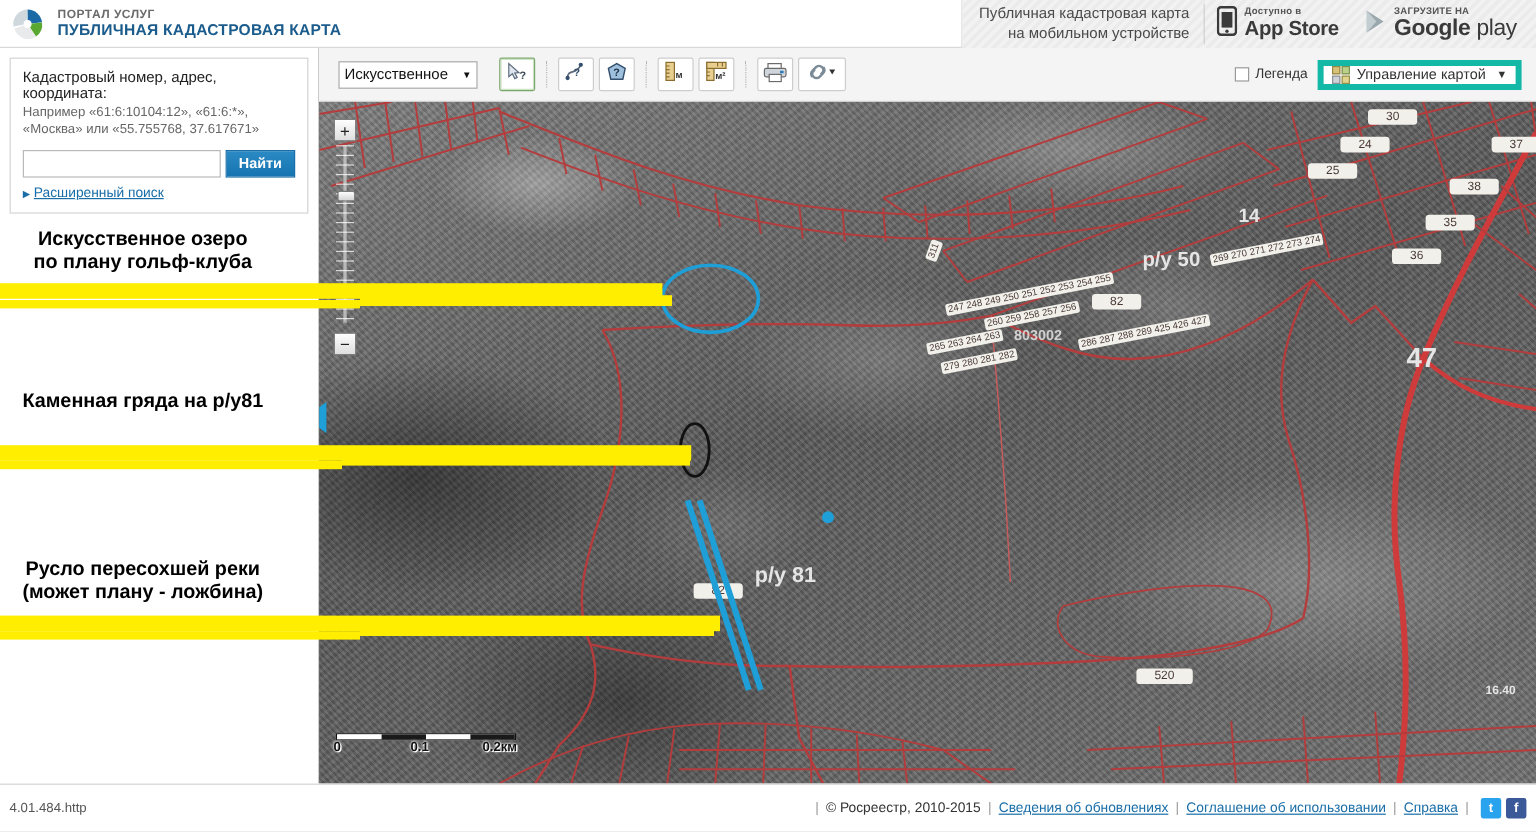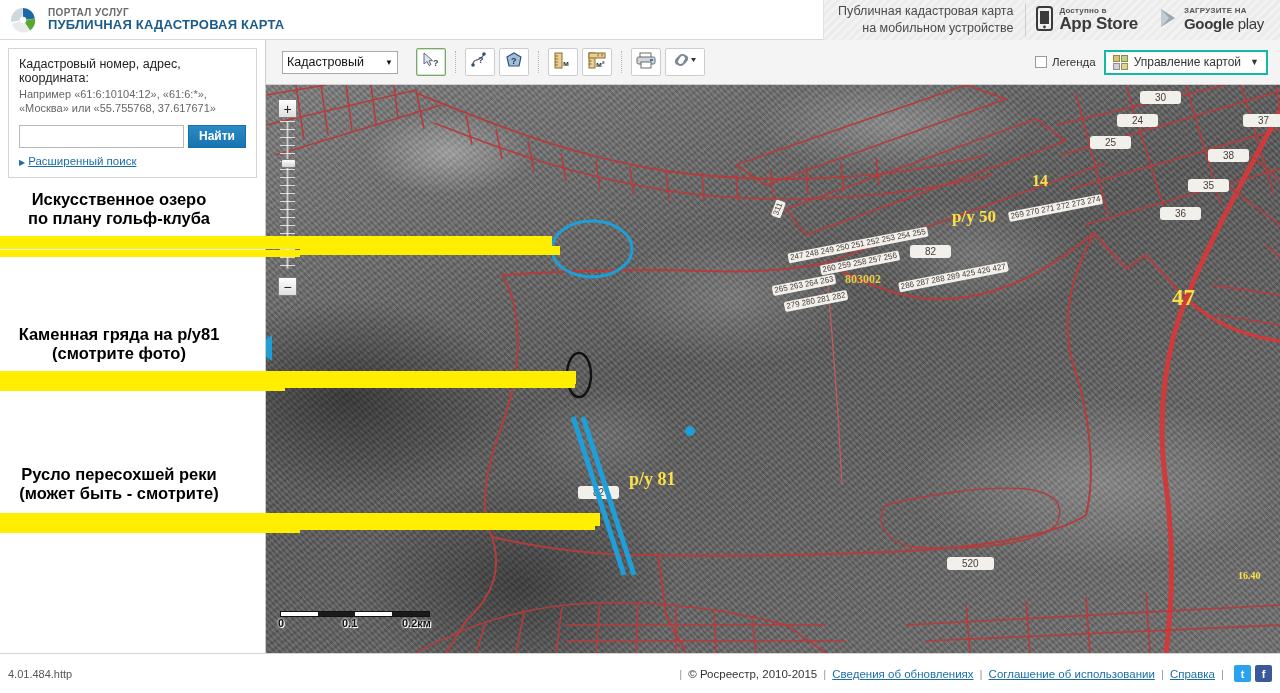--- a/index.html
+++ b/index.html
@@ -31,21 +31,21 @@
     background: repeating-linear-gradient(135deg,#f2f2f2 0 3px,#ebebeb 3px 6px);
     padding: 0 6px 0 14px;
     border-left: 1px solid #e2e2e2;
   }
   #mobile-note { font-size: 12.5px; color: #4a4a4a; text-align: right; line-height: 1.35; padding-right: 12px; border-right: 1px solid #cfcfcf; }
   .store-badge { display: flex; align-items: center; padding: 0 10px; height: 34px; }
   .store-badge .sb-icon { margin-right: 6px; }
   .sb-txt { line-height: 1.05; }
   .sb-small { font-size: 8px; color: #555; font-weight: bold; letter-spacing: .2px; display: block; }
   .sb-big { font-size: 17px; color: #3a3a3a; font-weight: bold; letter-spacing: -.3px; }
-  .sb-big-g { font-size: 15px; color: #3a3a3a; letter-spacing: -.3px; }
+  .sb-big-g { font-size: 19px; color: #3a3a3a; letter-spacing: -.3px; }
 
   
   #sidebar {
     position: absolute; left: 0; top: 40px; width: 266px; height: 613px;
     background: #ffffff; border-right: 1px solid #cccccc;
   }
   #search-box {
     margin: 8px 8px 0 8px; padding: 8px 10px 10px 10px;
     border: 1px solid #d4d4d4; background: #fff;
   }
@@ -93,21 +93,21 @@
     width: 30px; height: 28px; border: 1px solid #cdcdcd; background: #fff;
     margin: 0 2px; display: flex; align-items: center; justify-content: center;
     cursor: pointer; border-radius: 2px;
   }
   .tool-btn.active { border-color: #7aa86a; box-shadow: 0 0 0 1px #cfe3c6 inset; }
   .tool-btn.wide { width: 40px; }
   #toolbar-right { margin-left: auto; display: flex; align-items: center; }
   #legend-check { display: flex; align-items: center; font-size: 11.5px; color: #333; margin-right: 8px; cursor: pointer; }
   #legend-check .cb { width: 12px; height: 12px; border: 1px solid #9a9a9a; background: #fff; margin-right: 5px; }
   #map-manage {
-    height: 25px; border: 2px solid #14b8a6; background: #fff;
+    height: 25px; border: 5px solid #14b8a6; background: #fff;
     display: flex; align-items: center; padding: 0 7px; font-size: 12px;
     color: #333; cursor: pointer; margin-right: 4px;
   }
   #map-manage .caret { font-size: 9px; margin-left: 9px; }
   .grid-icon { display: grid; grid-template-columns: 7px 7px; grid-template-rows: 7px 7px; gap: 1px; margin-right: 6px; }
   .grid-icon i { display: block; }
 
   
   #map {
     position: absolute; left: 266px; top: 85px; width: 1014px; height: 568px;
@@ -131,21 +131,21 @@
   }
   .parcel-label {
     position: absolute; background: #f2f0ea; color: #4a3b38;
     font-size: 8px; padding: 0 2px; border-radius: 2px;
     font-family: "Liberation Sans", sans-serif; white-space: nowrap; line-height: 10px;
   }
   .map-num {
     position: absolute; background: #f2f0ea; color: #4a3b38; font-size: 10px;
     padding: 0 15px; border-radius: 3px; line-height: 13px; white-space: nowrap;
   }
-  .red-label { position: absolute; color: #fde047; font-weight: bold; white-space: nowrap; font-family: Liberation Serif, serif; }
+  .red-label { position: absolute; color: #e5e5e5; font-weight: bold; white-space: nowrap; }
 
   
   #zoom-ctl { position: absolute; left: 12px; top: 14px; width: 22px; }
   .zoom-btn {
     width: 19px; height: 19px; border: 1px solid #7d7d7d;
     background: linear-gradient(#fefefe,#dedede);
     display: flex; align-items: center; justify-content: center;
     font-size: 14px; color: #222; cursor: pointer; line-height: 1;
   }
   #zoom-track {
@@ -264,32 +264,31 @@
       </div>
     </div>
 
     <div class="annot" style="top:150px">
       <div class="annot-text">Искусственное озеро</div>
       <div class="annot-text">по плану гольф-клуба</div>
     </div>
 
     <div class="annot" style="top:285px">
       <div class="annot-text">Каменная гряда на р/у81</div>
-      <div class="annot-text">(смотрите фото)</div>
     </div>
 
     <div class="annot" style="top:425px">
       <div class="annot-text">Русло пересохшей реки</div>
-      <div class="annot-text">(может быть - смотрите)</div>
+      <div class="annot-text">(может плану - ложбина)</div>
     </div>
   </div>
 
   <div id="toolbar">
     <div id="layer-select">
-      <span>Кадастровый</span>
+      <span>Искусственное</span>
       <span class="caret">▼</span>
     </div>
 
     <div style="width:16px"></div>
 
     <div class="tool-btn active">
       <span>
         <svg width="20" height="18" viewBox="0 0 20 18">
           <path d="M3 2 L3 13 L6 10.5 L8 14.5 L10 13.6 L8 9.8 L11.5 9.6 Z" fill="#dfe6ef" stroke="#5d6b7c" stroke-width="1"></path>
           <text x="12" y="15" font-size="9" fill="#3b4755" font-family="Liberation Sans, sans-serif" font-weight="bold">?</text>

